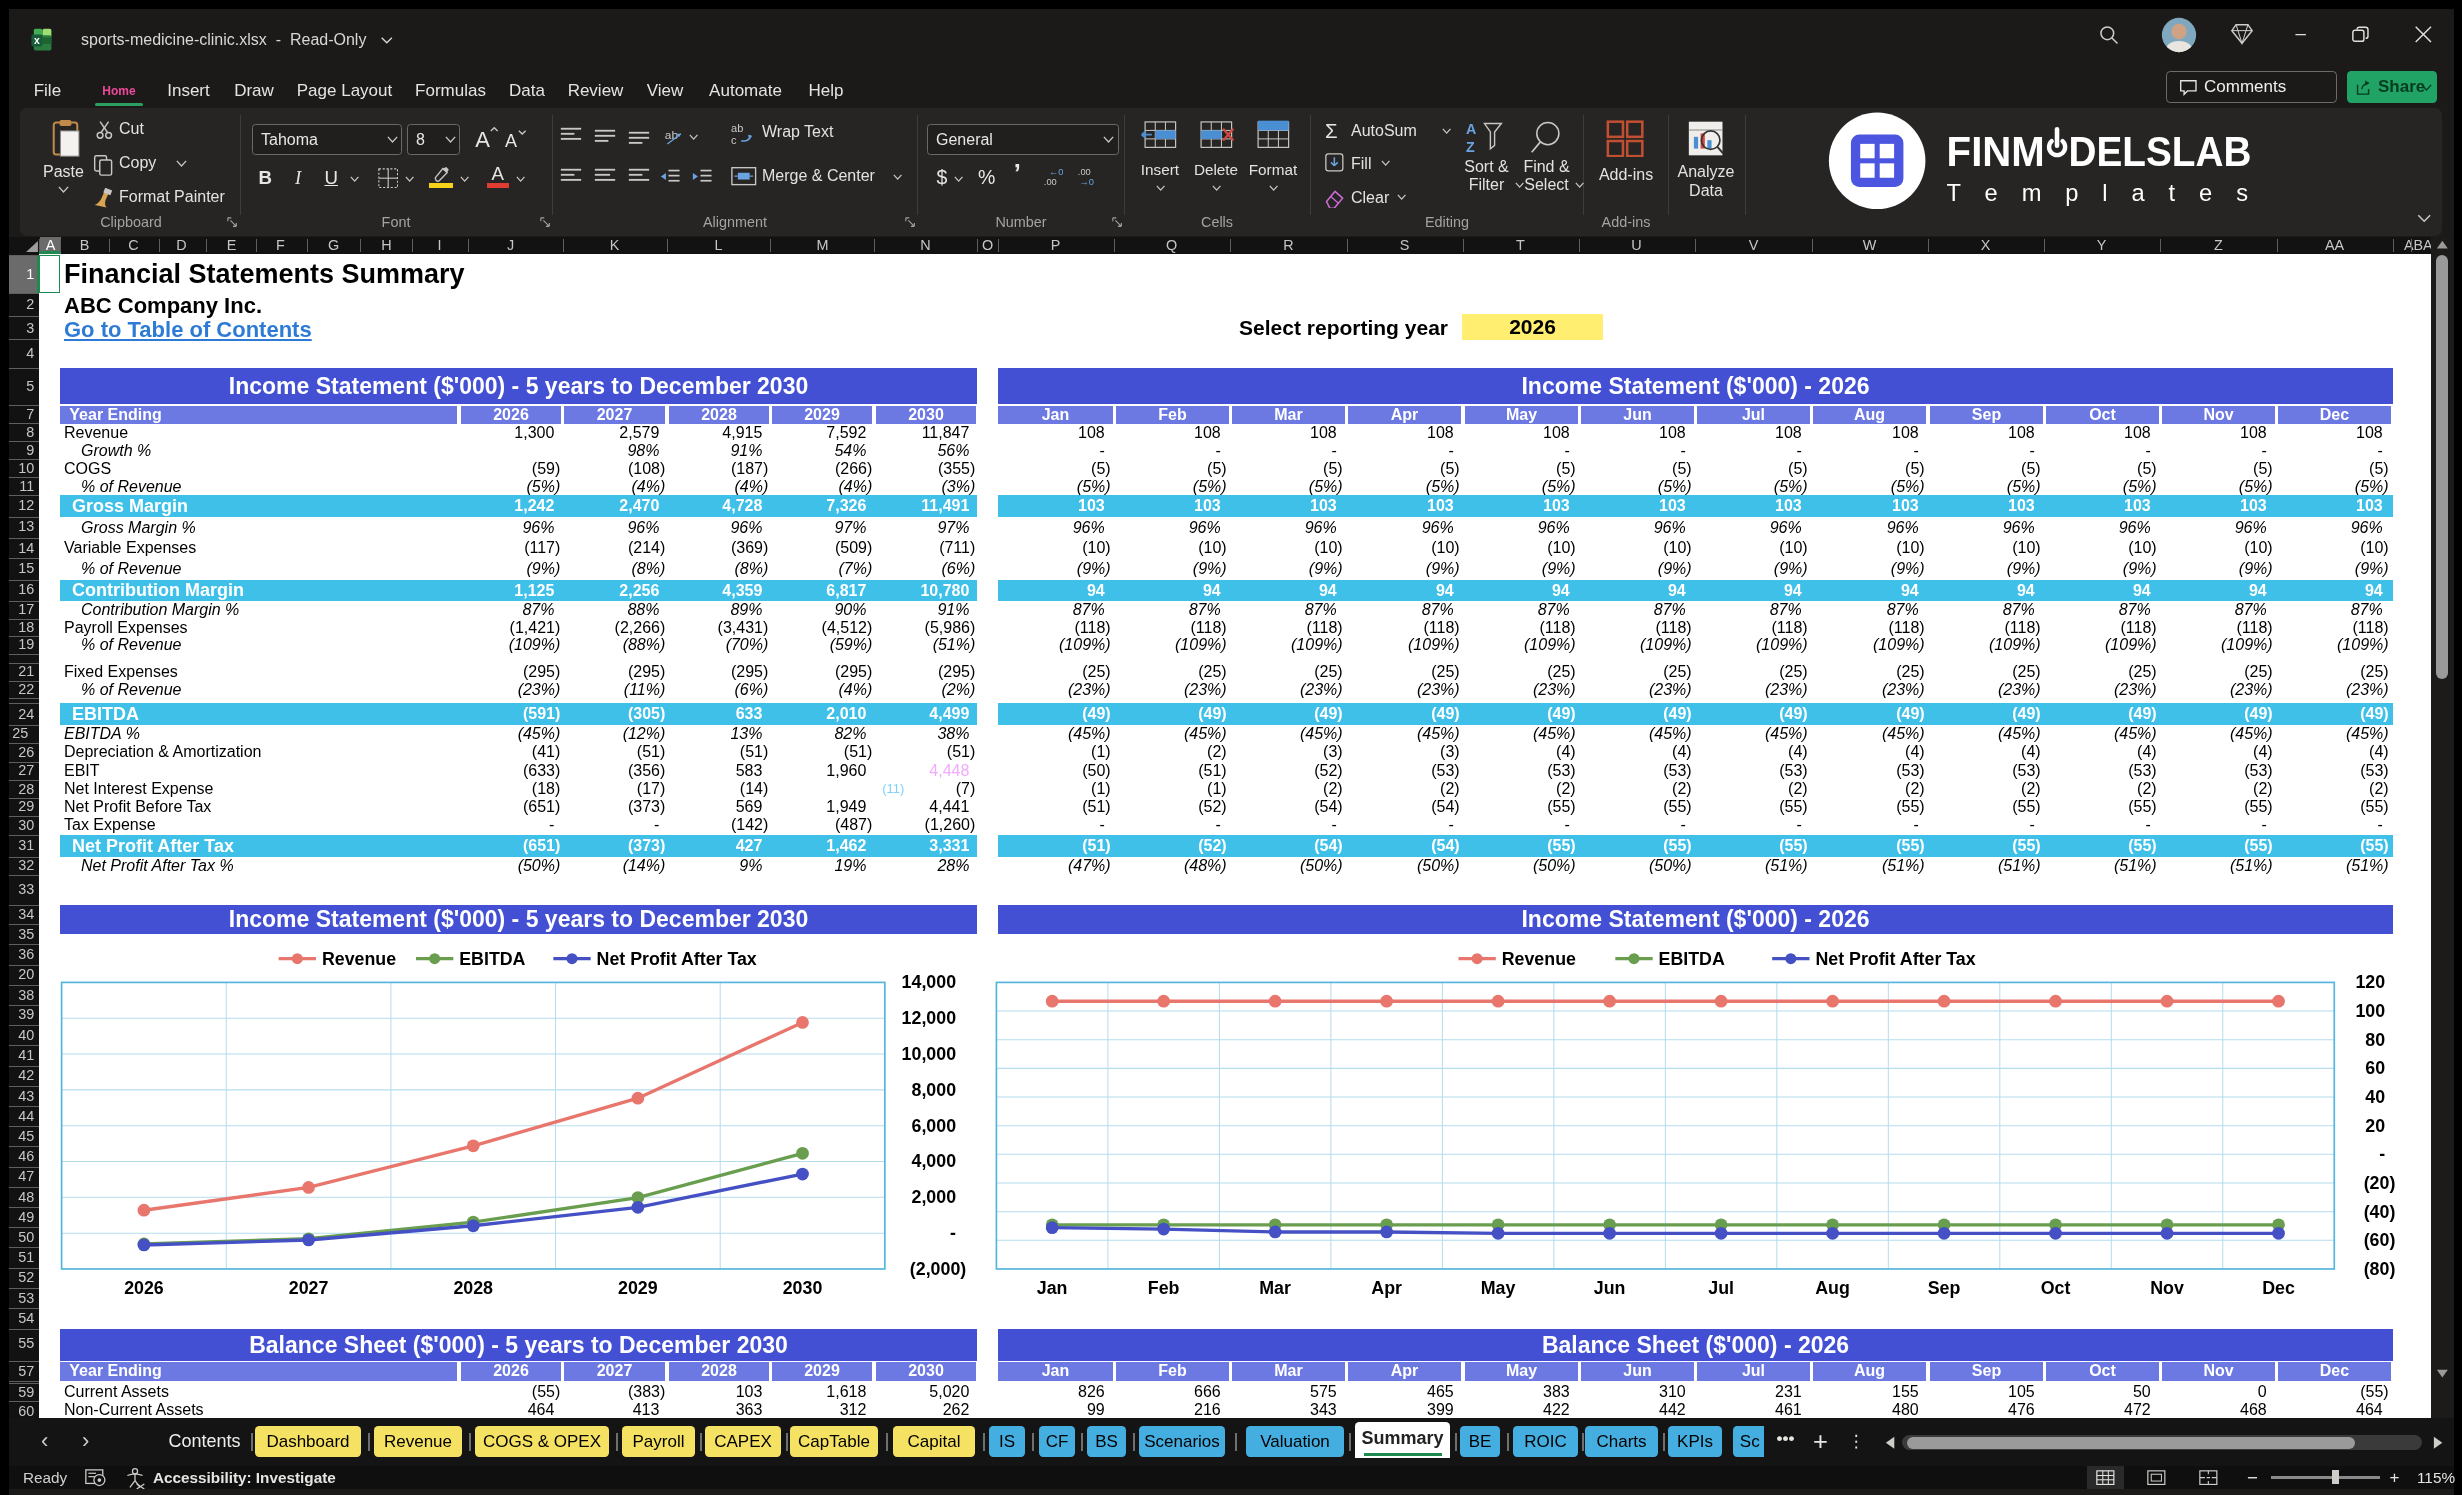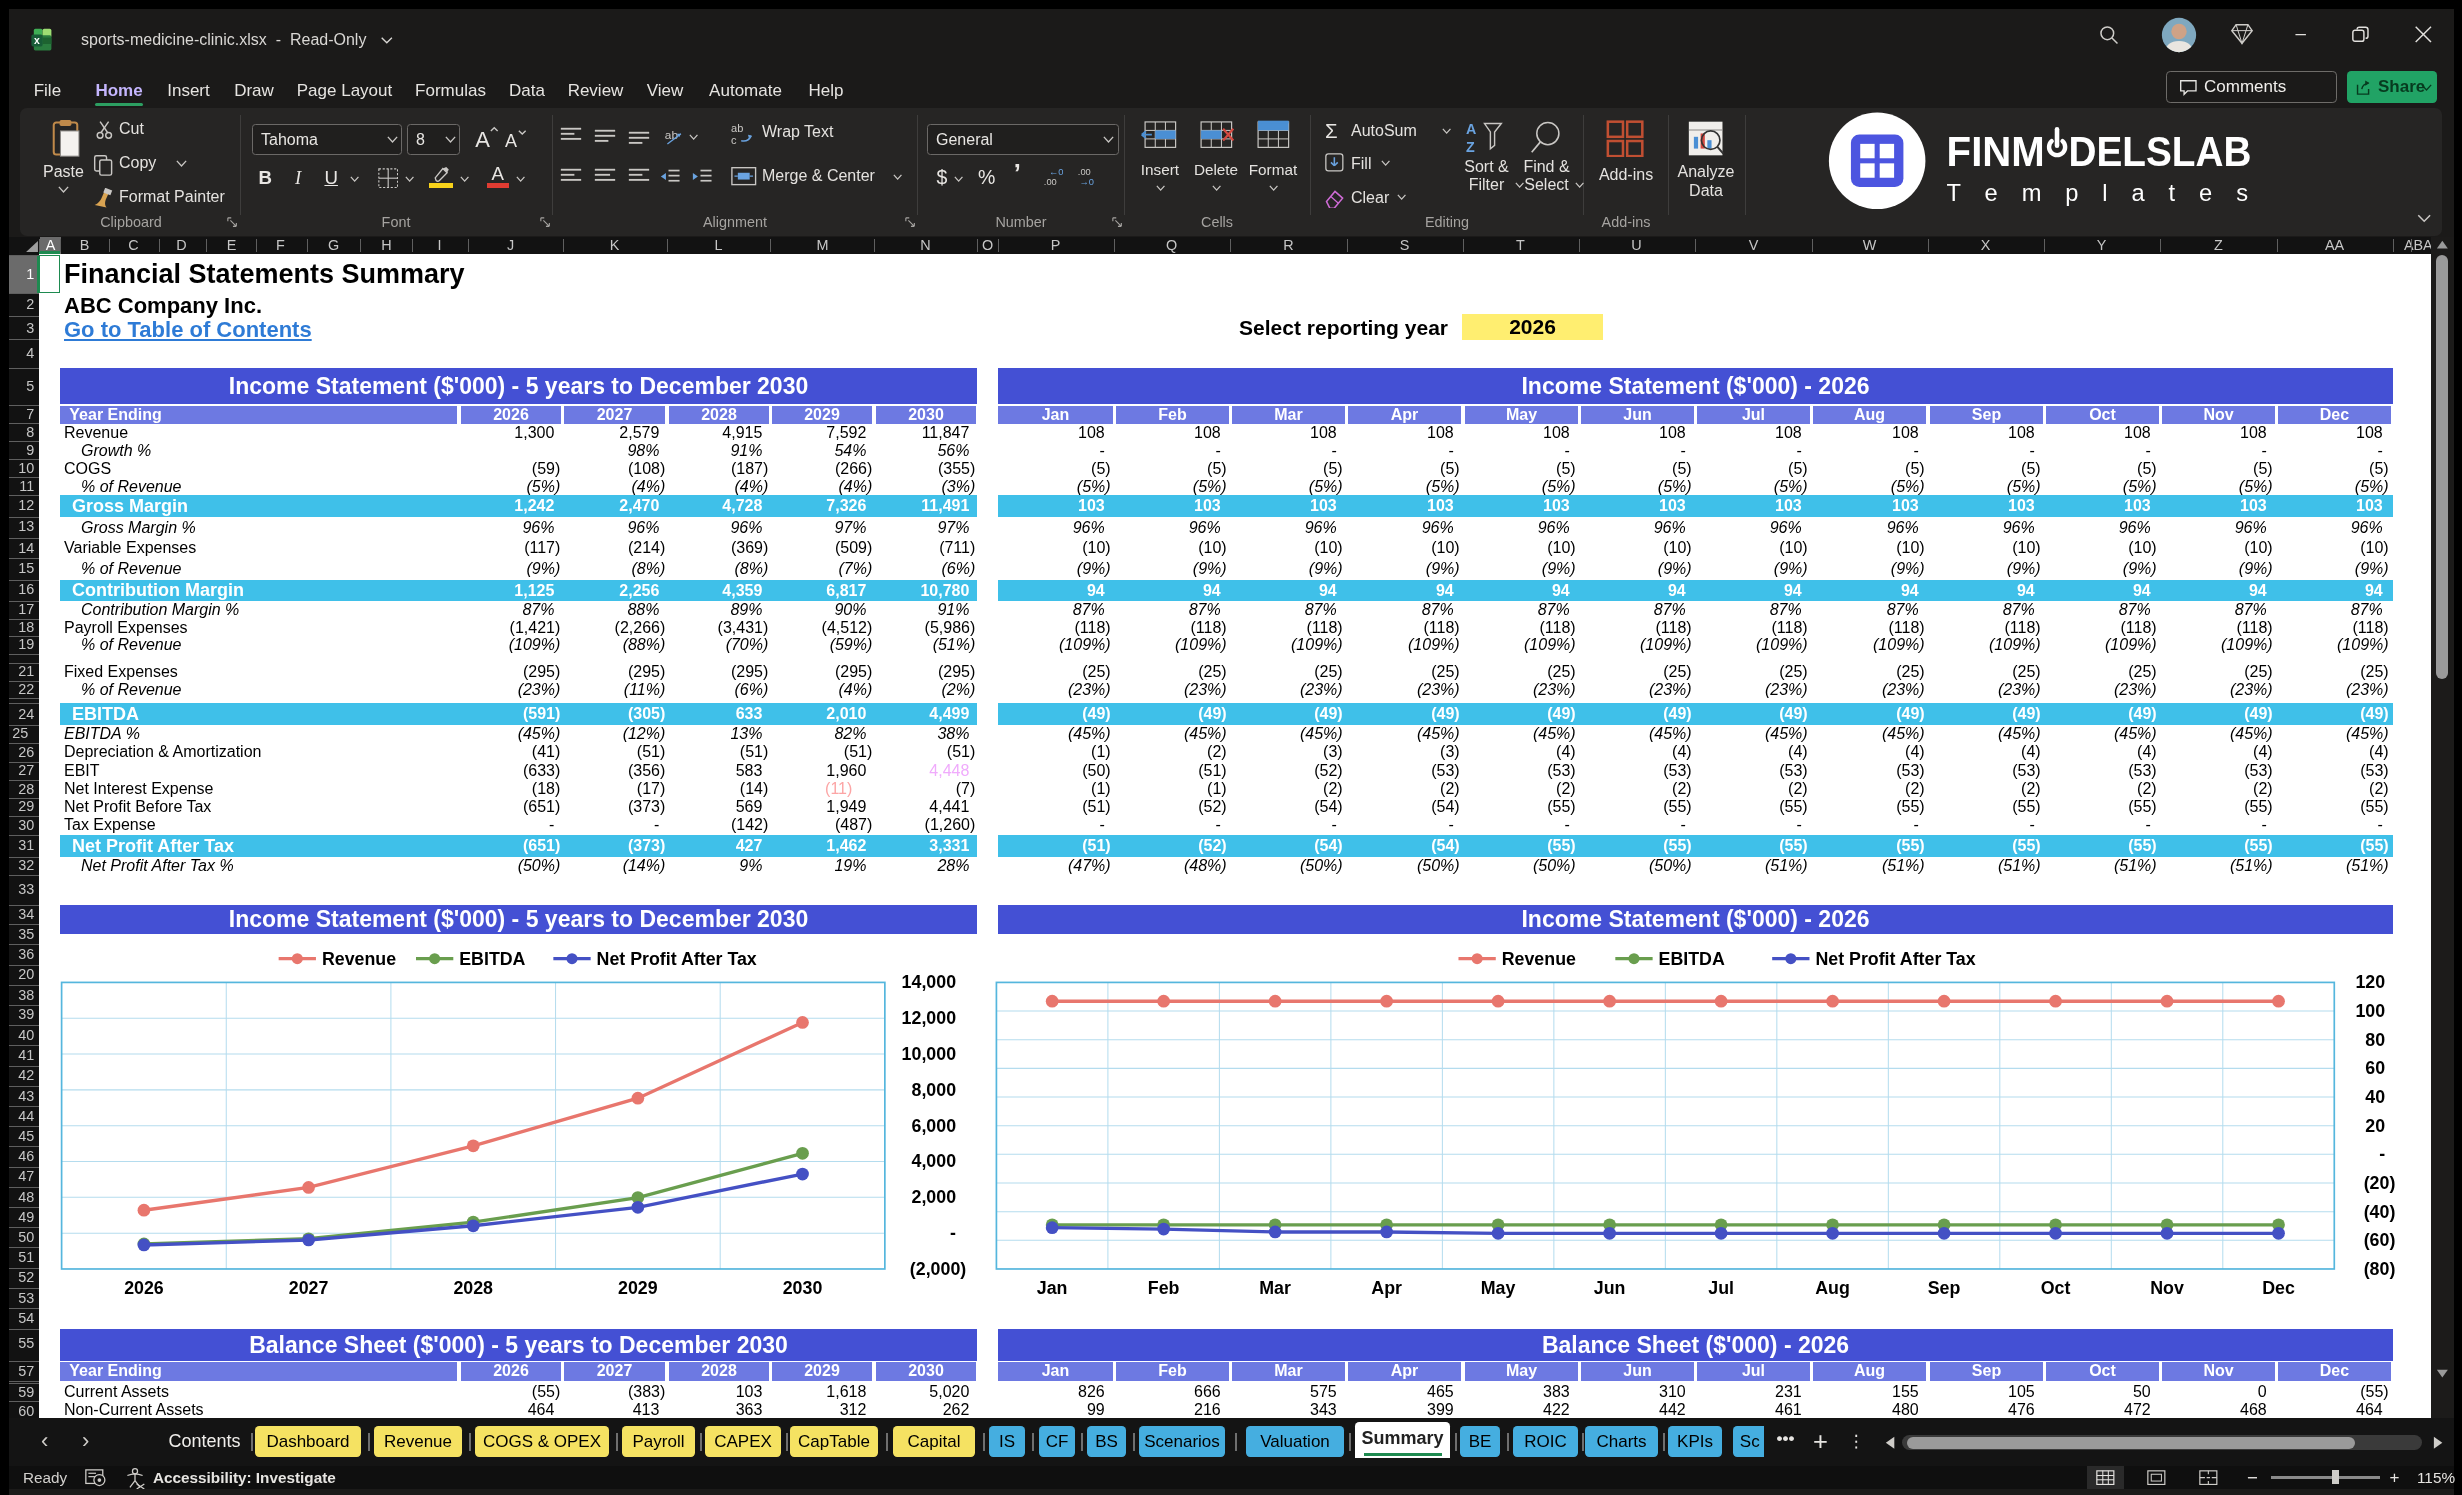--- a/index.html
+++ b/index.html
@@ -396,21 +396,21 @@
 <div style="position:absolute;left:64px;top:762px;width:390px;height:18px;font-size:16px;color:#000;line-height:18px">EBIT</div>
 <div style="position:absolute;left:452px;top:762px;width:110px;height:18px;font-size:16px;color:#000;text-align:right;line-height:18px;padding-right:1.7px">(633)</div>
 <div style="position:absolute;left:557px;top:762px;width:110px;height:18px;font-size:16px;color:#000;text-align:right;line-height:18px;padding-right:1.7px">(356)</div>
 <div style="position:absolute;left:660px;top:762px;width:110px;height:18px;font-size:16px;color:#000;text-align:right;line-height:18px;padding-right:7.6px">583</div>
 <div style="position:absolute;left:764px;top:762px;width:110px;height:18px;font-size:16px;color:#000;text-align:right;line-height:18px;padding-right:7.6px">1,960</div>
 <div style="position:absolute;left:867px;top:762px;width:110px;height:18px;font-size:16px;color:#f0abfc;text-align:right;line-height:18px;padding-right:7.6px">4,448</div>
 <div style="position:absolute;left:64px;top:780px;width:390px;height:18.7px;font-size:16px;color:#000;line-height:18.7px">Net Interest Expense</div>
 <div style="position:absolute;left:452px;top:780px;width:110px;height:18.7px;font-size:16px;color:#000;text-align:right;line-height:18.7px;padding-right:1.7px">(18)</div>
 <div style="position:absolute;left:557px;top:780px;width:110px;height:18.7px;font-size:16px;color:#000;text-align:right;line-height:18.7px;padding-right:1.7px">(17)</div>
 <div style="position:absolute;left:660px;top:780px;width:110px;height:18.7px;font-size:16px;color:#000;text-align:right;line-height:18.7px;padding-right:1.7px">(14)</div>
-<div style="position:absolute;left:744px;top:780px;width:110px;height:18.7px;font-size:16px;color:#fca5a5;text-align:right;line-height:18.7px;padding-right:1.7px">(11)</div>
+<div style="position:absolute;left:796px;top:780px;width:110px;height:18.7px;font-size:13px;color:#7dd3fc;text-align:right;line-height:18.7px;padding-right:1.7px">(11)</div>
 <div style="position:absolute;left:867px;top:780px;width:110px;height:18.7px;font-size:16px;color:#000;text-align:right;line-height:18.7px;padding-right:1.7px">(7)</div>
 <div style="position:absolute;left:64px;top:798px;width:390px;height:18px;font-size:16px;color:#000;line-height:18px">Net Profit Before Tax</div>
 <div style="position:absolute;left:452px;top:798px;width:110px;height:18px;font-size:16px;color:#000;text-align:right;line-height:18px;padding-right:1.7px">(651)</div>
 <div style="position:absolute;left:557px;top:798px;width:110px;height:18px;font-size:16px;color:#000;text-align:right;line-height:18px;padding-right:1.7px">(373)</div>
 <div style="position:absolute;left:660px;top:798px;width:110px;height:18px;font-size:16px;color:#000;text-align:right;line-height:18px;padding-right:7.6px">569</div>
 <div style="position:absolute;left:764px;top:798px;width:110px;height:18px;font-size:16px;color:#000;text-align:right;line-height:18px;padding-right:7.6px">1,949</div>
 <div style="position:absolute;left:867px;top:798px;width:110px;height:18px;font-size:16px;color:#000;text-align:right;line-height:18px;padding-right:7.6px">4,441</div>
 <div style="position:absolute;left:64px;top:816px;width:390px;height:18.7px;font-size:16px;color:#000;line-height:18.7px">Tax Expense</div>
 <div style="position:absolute;left:452px;top:816px;width:110px;height:18.7px;font-size:16px;color:#000;text-align:right;line-height:18.7px;padding-right:7.6px">-</div>
 <div style="position:absolute;left:557px;top:816px;width:110px;height:18.7px;font-size:16px;color:#000;text-align:right;line-height:18.7px;padding-right:7.6px">-</div>
@@ -931,21 +931,21 @@
 <div style="position:absolute;left:2288px;top:23px;width:25.5px;height:22px;color:#e2e0dd;font-size:18.7px;text-align:center;line-height:20.4px">–</div>
 <svg class="ab" style="left:2352px;top:25.5px" width="17" height="17" viewBox="0 0 20 20">
     <rect x="1" y="5" width="13" height="13" rx="2.5" fill="none" stroke="#e2e0dd" stroke-width="1.7"></rect>
     <path d="M6 4 Q6 1.5 8.5 1.5 L16 1.5 Q18.8 1.5 18.8 4.3 L18.8 12 Q18.8 14.5 16 14.5" fill="none" stroke="#e2e0dd" stroke-width="1.7"></path>
   </svg>
 <svg class="ab" style="left:2414px;top:24.6px" width="18.7" height="18.7" viewBox="0 0 22 22">
     <line x1="2" y1="2" x2="20" y2="20" stroke="#e2e0dd" stroke-width="1.7"></line>
     <line x1="20" y1="2" x2="2" y2="20" stroke="#e2e0dd" stroke-width="1.7"></line>
   </svg>
 <div style="position:absolute;left:14.4px;top:79px;width:66px;height:24px;font-size:17px;color:#e6e4e1;text-align:center;line-height:24px;">File</div>
-<div style="position:absolute;left:86px;top:79px;width:66px;height:24px;font-size:17px;color:#c4b5fd;text-align:center;line-height:24px;font-weight:bold;">Home</div>
+<div style="position:absolute;left:86px;top:79px;width:66px;height:24px;font-size:12px;color:#ec4899;text-align:center;line-height:24px;font-weight:bold;">Home</div>
 <div style="position:absolute;left:145px;top:79px;width:87px;height:24px;font-size:17px;color:#e6e4e1;text-align:center;line-height:24px;">Insert</div>
 <div style="position:absolute;left:221px;top:79px;width:66px;height:24px;font-size:17px;color:#e6e4e1;text-align:center;line-height:24px;">Draw</div>
 <div style="position:absolute;left:276px;top:79px;width:137px;height:24px;font-size:17px;color:#e6e4e1;text-align:center;line-height:24px;">Page Layout</div>
 <div style="position:absolute;left:397px;top:79px;width:107px;height:24px;font-size:17px;color:#e6e4e1;text-align:center;line-height:24px;">Formulas</div>
 <div style="position:absolute;left:494px;top:79px;width:66px;height:24px;font-size:17px;color:#e6e4e1;text-align:center;line-height:24px;">Data</div>
 <div style="position:absolute;left:552px;top:79px;width:87px;height:24px;font-size:17px;color:#e6e4e1;text-align:center;line-height:24px;">Review</div>
 <div style="position:absolute;left:632px;top:79px;width:66px;height:24px;font-size:17px;color:#e6e4e1;text-align:center;line-height:24px;">View</div>
 <div style="position:absolute;left:692px;top:79px;width:107px;height:24px;font-size:17px;color:#e6e4e1;text-align:center;line-height:24px;">Automate</div>
 <div style="position:absolute;left:793px;top:79px;width:66px;height:24px;font-size:17px;color:#e6e4e1;text-align:center;line-height:24px;">Help</div>
 <div style="position:absolute;left:95px;top:103px;width:48px;height:2.5px;background:#2c9e61;border-radius:1.7px"></div>

